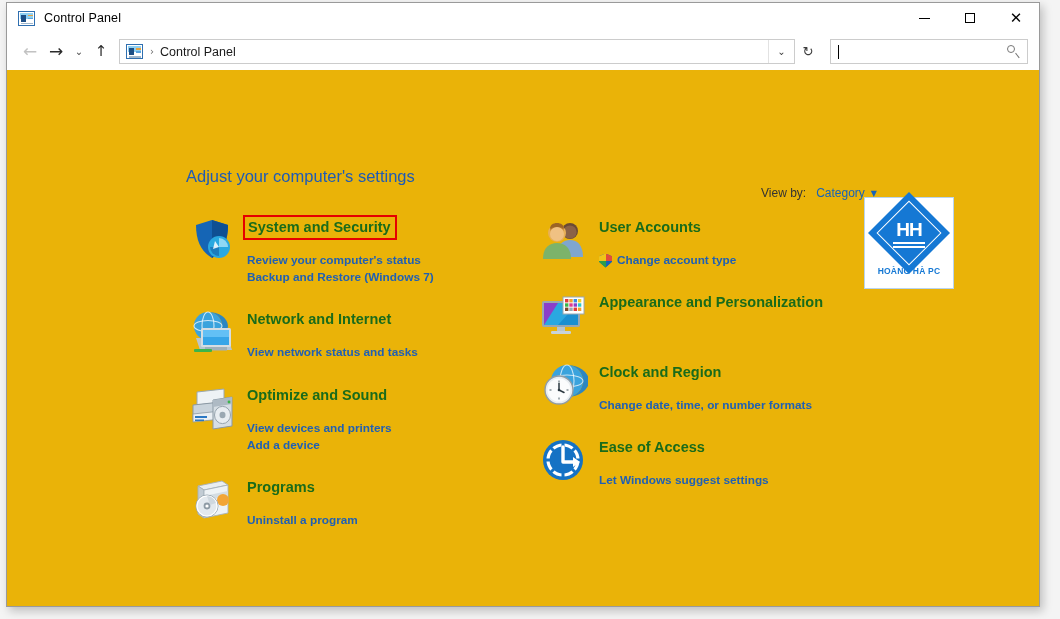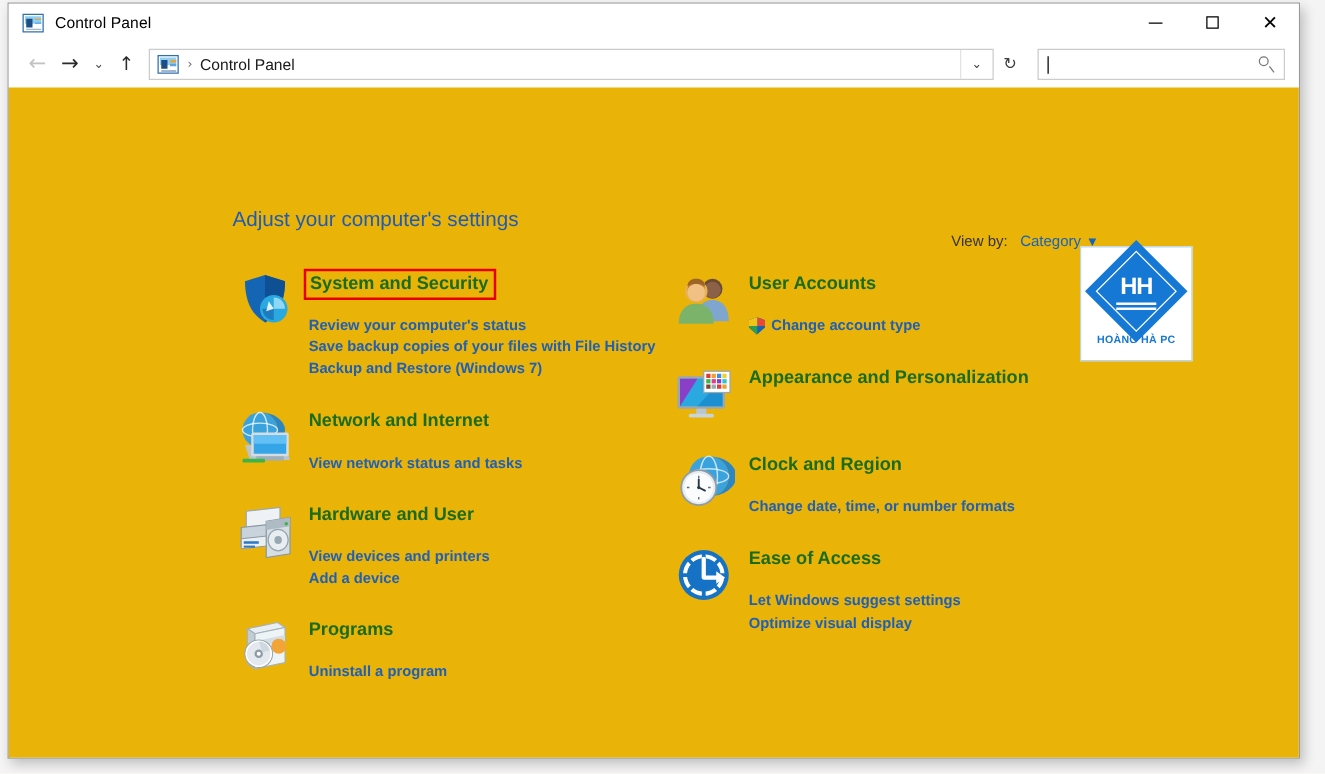--- a/index.html
+++ b/index.html
@@ -480,21 +480,20 @@
               <circle cx="31" cy="31" r="11" fill="#2aa8e0"></circle>
               <path d="M31 22 A9 9 0 0 1 40 31 L31 31 Z" fill="#8fd8f5"></path>
               <path d="M31 31 L22 31 A9 9 0 0 0 31 40 Z" fill="#1c7cbd"></path>
               <path d="M27 25 L31 31 L25 33 Z" fill="#ffffff" opacity="0.85"></path>
             </svg>
           </div>
           <div class="cat-body">
             <div class="cat-title boxed">System and Security</div>
             <div class="cat-links">
               <a class="cat-link">Review your computer's status</a>
-              <a class="cat-link">Save backup copies of your files with File History</a>
               <a class="cat-link">Backup and Restore (Windows 7)</a>
             </div>
           </div>
         </div>
 
         <div class="cat" style="margin-bottom:22px;">
           <div class="cat-icon-wrap">
             <svg class="ico" viewBox="0 0 48 48">
               <circle cx="20" cy="18" r="14" fill="#3aa3dd"></circle>
               <path d="M20 4 A14 14 0 0 1 20 32 A20 14 0 0 0 20 4" fill="#2c86c2"></path>
@@ -525,21 +524,21 @@
               <rect x="7" y="32" width="12" height="2" fill="#2b78c4"></rect>
               <rect x="7" y="35.5" width="9" height="1.6" fill="#2b78c4"></rect>
               <path d="M25 16 L44 13 L44 42 L25 45 Z" fill="#d6dee4" stroke="#8b99a4" stroke-width="1"></path>
               <path d="M25 16 L44 13 L44 20 L25 23 Z" fill="#aebac4"></path>
               <ellipse cx="34.5" cy="31" rx="8" ry="8.6" fill="#e8edf1" stroke="#97a4ae" stroke-width="1"></ellipse>
               <ellipse cx="34.5" cy="31" rx="3" ry="3.2" fill="#9aa8b2"></ellipse>
               <circle cx="41" cy="18" r="1.4" fill="#3bb54a"></circle>
             </svg>
           </div>
           <div class="cat-body">
-            <div class="cat-title">Hardware and User</div>
+            <div class="cat-title">Optimize and Sound</div>
             <div class="cat-links">
               <a class="cat-link">View devices and printers</a>
               <a class="cat-link">Add a device</a>
             </div>
           </div>
         </div>
 
         <div class="cat">
           <div class="cat-icon-wrap">
             <svg class="ico" viewBox="0 0 48 48">
@@ -670,21 +669,20 @@
               </g>
               <circle cx="23" cy="24" r="9" fill="#1572c4"></circle>
               <path d="M23 11 L23 26 L36 26" fill="none" stroke="#ffffff" stroke-width="3.4" stroke-linecap="round" stroke-linejoin="round"></path>
               <path d="M33 21 L40 26 L33 31 Z" fill="#ffffff"></path>
             </svg>
           </div>
           <div class="cat-body">
             <div class="cat-title">Ease of Access</div>
             <div class="cat-links">
               <a class="cat-link">Let Windows suggest settings</a>
-              <a class="cat-link">Optimize visual display</a>
             </div>
           </div>
         </div>
       </div>
 
     </div>
   </div>
 </div>
 
 </body></html>

